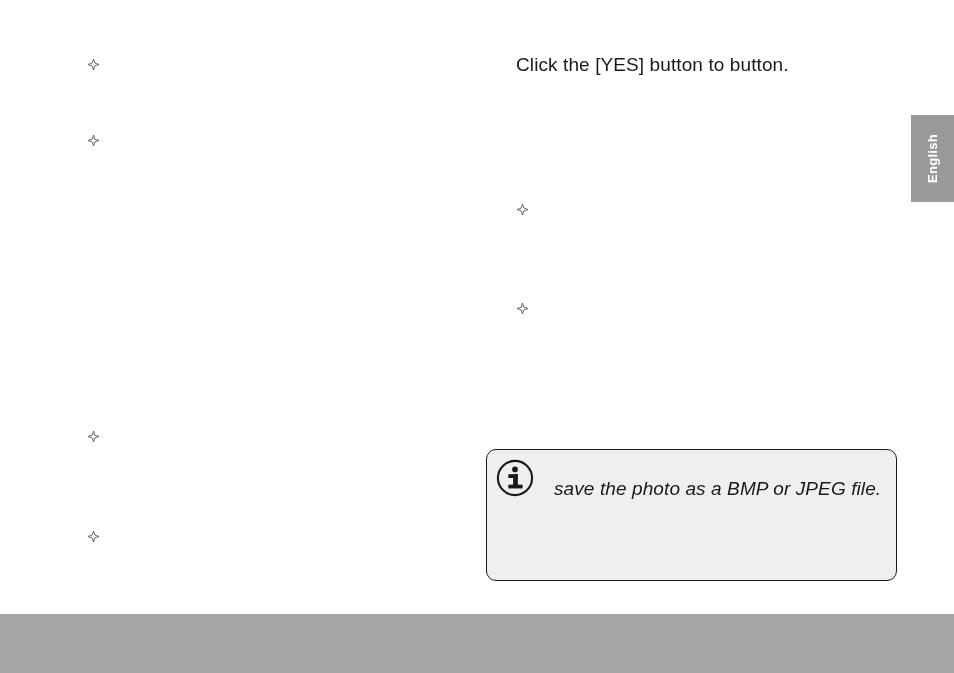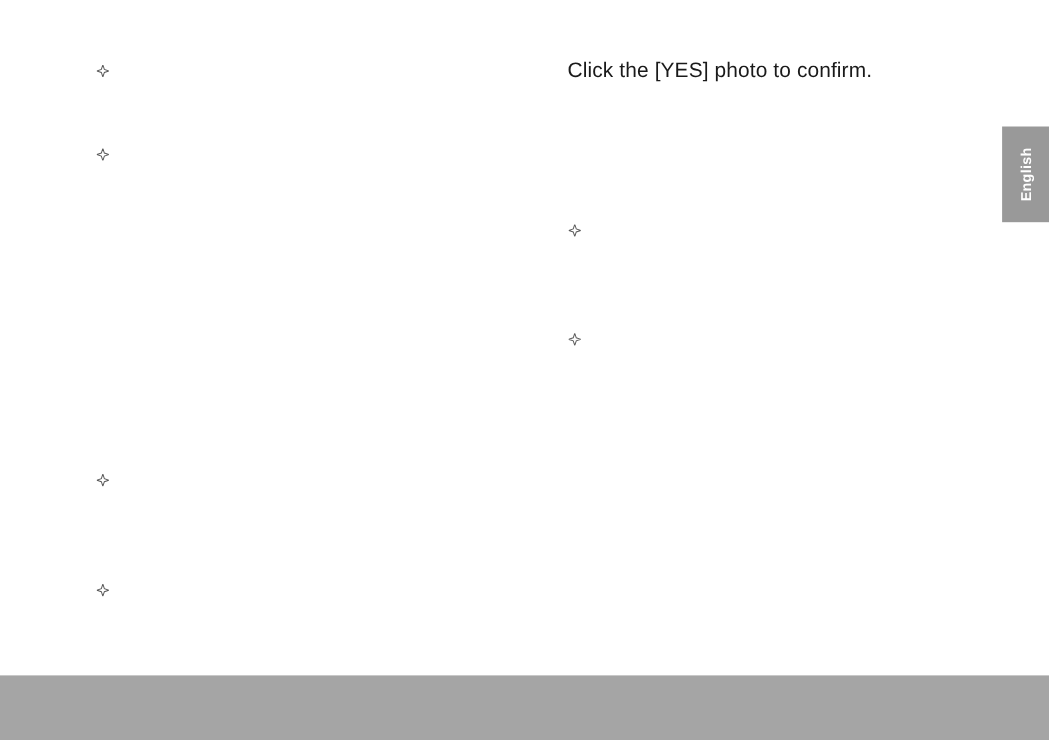--- a/index.html
+++ b/index.html
@@ -125,22 +125,34 @@
     <svg viewBox="0 0 12 12">
         <path d="M6 0 L7.5 4.5 L12 6 L7.5 7.5 L6 12 L4.5 7.5 L0 6 L4.5 4.5 Z" fill="none" stroke="#5a5a5a" stroke-width="1"></path>
       </svg>
   </div>
   <div class="bullet bullet-6">
     <svg viewBox="0 0 12 12">
         <path d="M6 0 L7.5 4.5 L12 6 L7.5 7.5 L6 12 L4.5 7.5 L0 6 L4.5 4.5 Z" fill="none" stroke="#5a5a5a" stroke-width="1"></path>
       </svg>
   </div>
 
-  <div class="text-line">Click the [YES] photo to confirm.</div>
+  <div class="text-line">Click the [YES] button to button.</div>
 
+  <div class="info-box">
+    <div class="info-icon">
+      <svg viewBox="0 0 40 40">
+        <circle cx="20" cy="20" r="18" fill="none" stroke="#1a1a1a" stroke-width="2.2"></circle>
+        <circle cx="20" cy="11" r="3" fill="#1a1a1a"></circle>
+        <rect x="13" y="16" width="10" height="4" fill="#1a1a1a"></rect>
+        <rect x="18" y="16" width="5" height="14" fill="#1a1a1a"></rect>
+        <rect x="13" y="27" width="15" height="4" fill="#1a1a1a"></rect>
+      </svg>
+    </div>
+    <div class="info-text">save the photo as a BMP or JPEG file.</div>
+  </div>
 
   <div class="language-tab">
     <span class="language-tab-text">English</span>
   </div>
 
 </div>
 
 <div class="footer"></div>
 
 </body></html>

